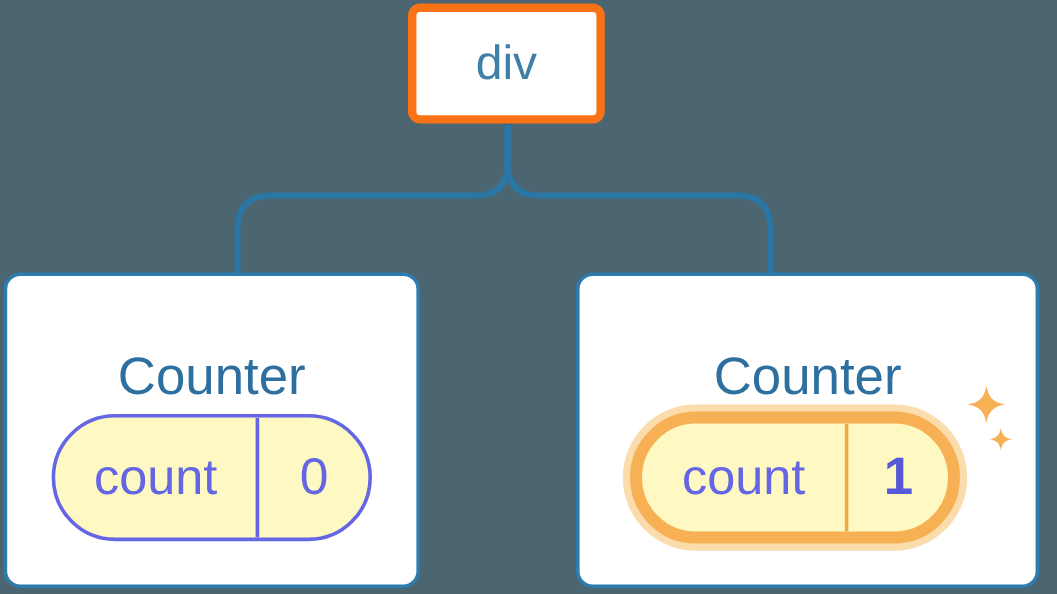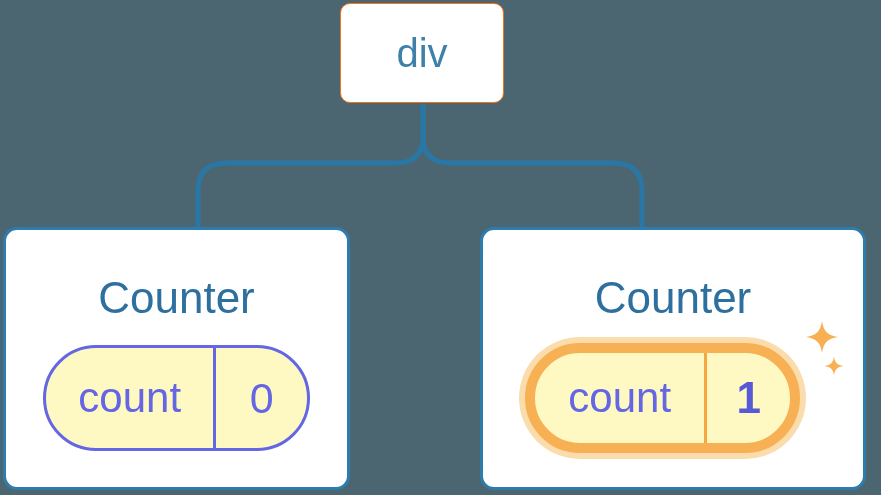--- a/index.html
+++ b/index.html
@@ -20,41 +20,41 @@
     left: 0; top: 0;
     width: 881px; height: 495px;
     pointer-events: none;
   }
   .node-root {
     position: absolute;
     left: 340px; top: 3px;
     width: 164px; height: 100px;
     box-sizing: border-box;
     background: #ffffff;
-    border: 1px solid #f97316;
+    border: 7px solid #f97316;
     border-radius: 10px;
     display: flex;
     align-items: center;
     justify-content: center;
     font-size: 40px;
     color: #3E80A9;
   }
   .card {
     position: absolute;
     top: 227px;
     height: 263px;
     box-sizing: border-box;
     background: #ffffff;
     border: 3px solid #2D7CAD;
     border-radius: 14px;
   }
   .card-left  { left: 3px;   width: 347px; }
   .card-right { left: 480px; width: 386px; }
   .card-title {
-    margin-top: 46px;
+    margin-top: 62px;
     text-align: center;
     font-size: 44px;
     font-weight: 500;
     line-height: 1;
     color: #2D6F9E;
   }
   .pill {
     position: absolute;
     box-sizing: border-box;
     display: flex;

